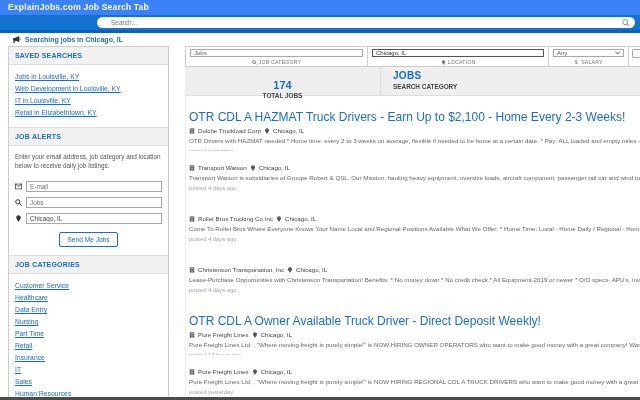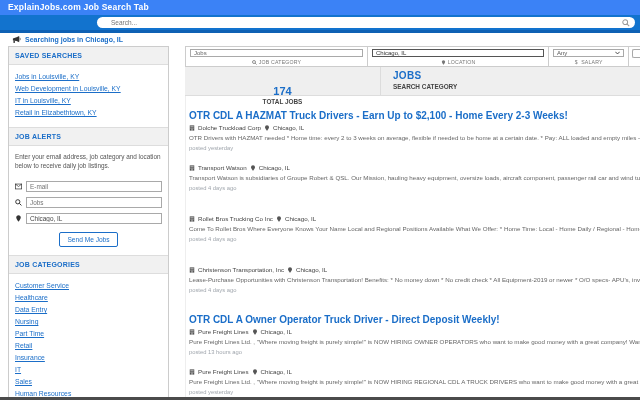--- a/index.html
+++ b/index.html
@@ -56,30 +56,30 @@
     color:#555; display:flex; align-items:center; justify-content:space-between;
     padding:0 3px; background:#fff; cursor:pointer; }
   .flabel { display:flex; align-items:center; justify-content:center; gap:2px;
     font-size:5.2px; color:#777; margin-top:2px; letter-spacing:.2px; }
   .flabel svg { width:5px; height:5px; }
   .fpartial { flex:1; padding:2px 0 0 3px; }
   .fpartial .stub { height:9px; border:1px solid #a9a9a9; border-right:none;
     border-radius:2px 0 0 2px; }
 
   .stats { display:flex; background:#efefef; border-bottom:1px solid #ddd; height:29px; }
-  .stat-1 { width:196px; text-align:center; border-right:1px solid #dcdcdc; padding-top:18px; }
+  .stat-1 { width:196px; text-align:center; border-right:1px solid #dcdcdc; padding-top:12px; }
   .stat-1 .num { color:#1b6ec8; font-size:11px; font-weight:bold; }
   .stat-1 .lab { color:#444; font-size:6.4px; font-weight:bold; margin-top:1px; }
   .stat-2 { padding:3px 0 0 12px; }
   .stat-2 .num { color:#1b6ec8; font-size:10px; font-weight:bold; letter-spacing:.3px; }
   .stat-2 .lab { color:#444; font-size:6.4px; font-weight:bold; margin-top:2px; }
 
   .jobs { padding:4px 0 0 3px; border-left:1px solid #eee; }
   .job { height:51px; padding-top:10px; overflow:hidden; }
-  .job .title { color:#1b6ec8; font-size:10px; font-weight:bold; white-space:nowrap;
+  .job .title { color:#1b6ec8; font-size:12px; font-weight:normal; white-space:nowrap;
     overflow:hidden; text-decoration:none; display:block; }
   .job .meta { display:flex; align-items:center; gap:3px; margin-top:3px;
     font-size:6.2px; color:#444; }
   .job .meta svg { width:6px; height:6px; color:#555; }
   .job .desc { margin-top:3px; font-size:6.2px; color:#666; white-space:nowrap;
     overflow:hidden; width:452px; }
   .job .posted { margin-top:4px; font-size:5.8px; color:#a0a6ad; }
 
   .bottombar { position:absolute; left:0; bottom:0; width:640px; height:3px; background:#4b4b4b; }
 </style>
@@ -285,21 +285,21 @@
         <svg viewBox="0 0 10 10">
             <path d="M5 0.5 C3 0.5 1.8 2 1.8 3.6 C1.8 6 5 9.5 5 9.5 C5 9.5 8.2 6 8.2 3.6 C8.2 2 7 0.5 5 0.5 Z" fill="currentColor"></path>
           </svg>
         <span>Chicago, IL</span>
       </div>
       <div class="desc">Lease-Purchase Opportunities with Christenson Transportation! Benefits: * No money down * No credit check * All Equipment-2019 or newer * O/O specs- APU's, inverters, bunk heaters, refrigerators  (mo</div>
       <div class="posted">posted 4 days ago</div>
     </div>
 
     <div class="job">
-      <a href="#" class="title">OTR CDL A Owner Operator Truck Driver - Direct Deposit Weekly!</a>
+      <a href="#" class="title">OTR CDL A Owner Available Truck Driver - Direct Deposit Weekly!</a>
       <div class="meta">
         <svg viewBox="0 0 8 8">
             <rect x="1" y="0.5" width="6" height="7" fill="currentColor"></rect>
             <rect x="2.2" y="1.6" width="1.2" height="1.2" fill="#fff"></rect>
             <rect x="4.6" y="1.6" width="1.2" height="1.2" fill="#fff"></rect>
             <rect x="2.2" y="3.6" width="1.2" height="1.2" fill="#fff"></rect>
             <rect x="4.6" y="3.6" width="1.2" height="1.2" fill="#fff"></rect>
             <rect x="3.4" y="5.6" width="1.2" height="1.9" fill="#fff"></rect>
           </svg>
         <span>Pure Freight Lines</span>

